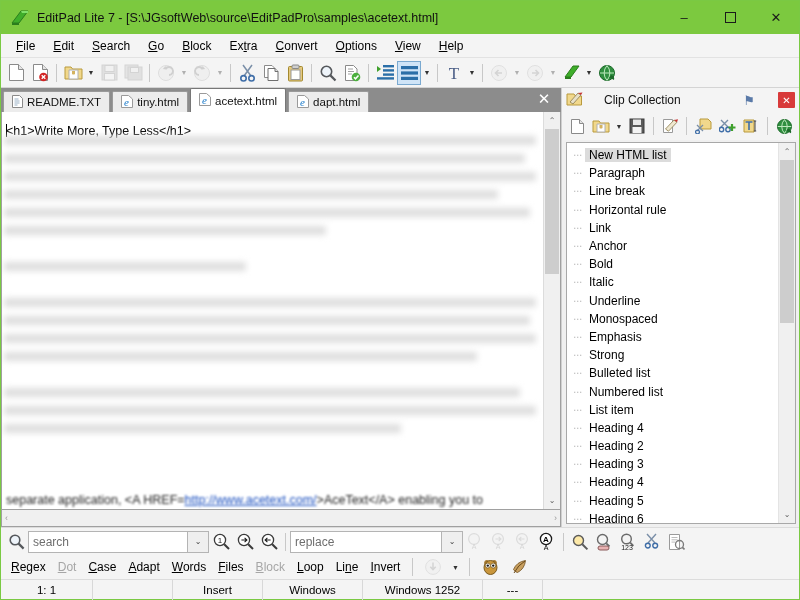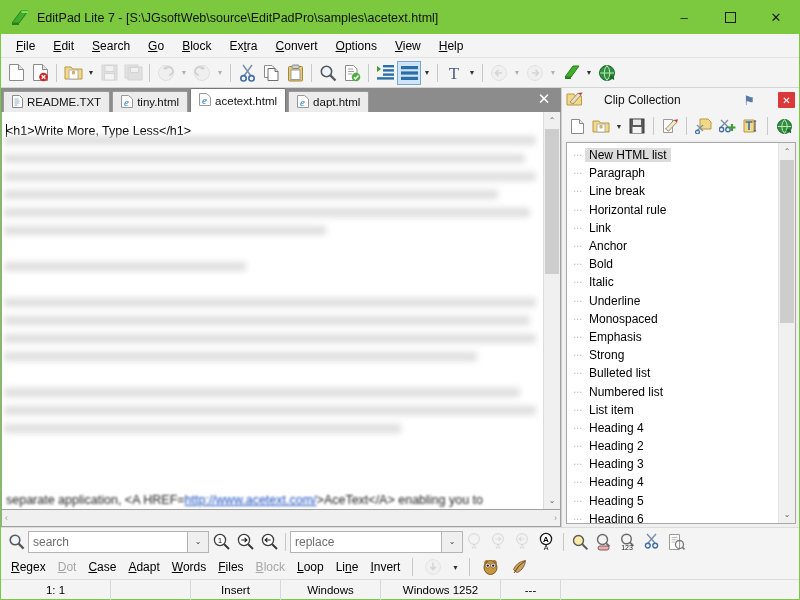--- a/index.html
+++ b/index.html
@@ -754,21 +754,21 @@
     </div>
     <div class="tb">
       <svg width="17" height="17" viewBox="0 0 17 17">
         <path d="M15.5 1.5 q-9 1.5 -12 9 q1.5 2.5 4 3 q7 -3.5 8 -12 z" fill="#c9a060" stroke="#7a5a2a" stroke-width=".9"></path>
         <path d="M15 2 q-7 4 -11 12" stroke="#6a4a1a" stroke-width="1" fill="none"></path>
       </svg>
     </div>
   </div>
 
   <div class="statusbar">
-    <div class="scell" style="width:110px;">1: 1</div>
+    <div class="scell" style="width:92px;">1: 1</div>
     <div class="scell" style="width:80px;"></div>
     <div class="scell" style="width:90px;">Insert</div>
     <div class="scell" style="width:100px;">Windows</div>
     <div class="scell" style="width:120px;">Windows 1252</div>
     <div class="scell" style="width:60px;">---</div>
     <div class="scell" style="flex:1 1 auto;border-right:none;"></div>
   </div>
 
 </div>
 

